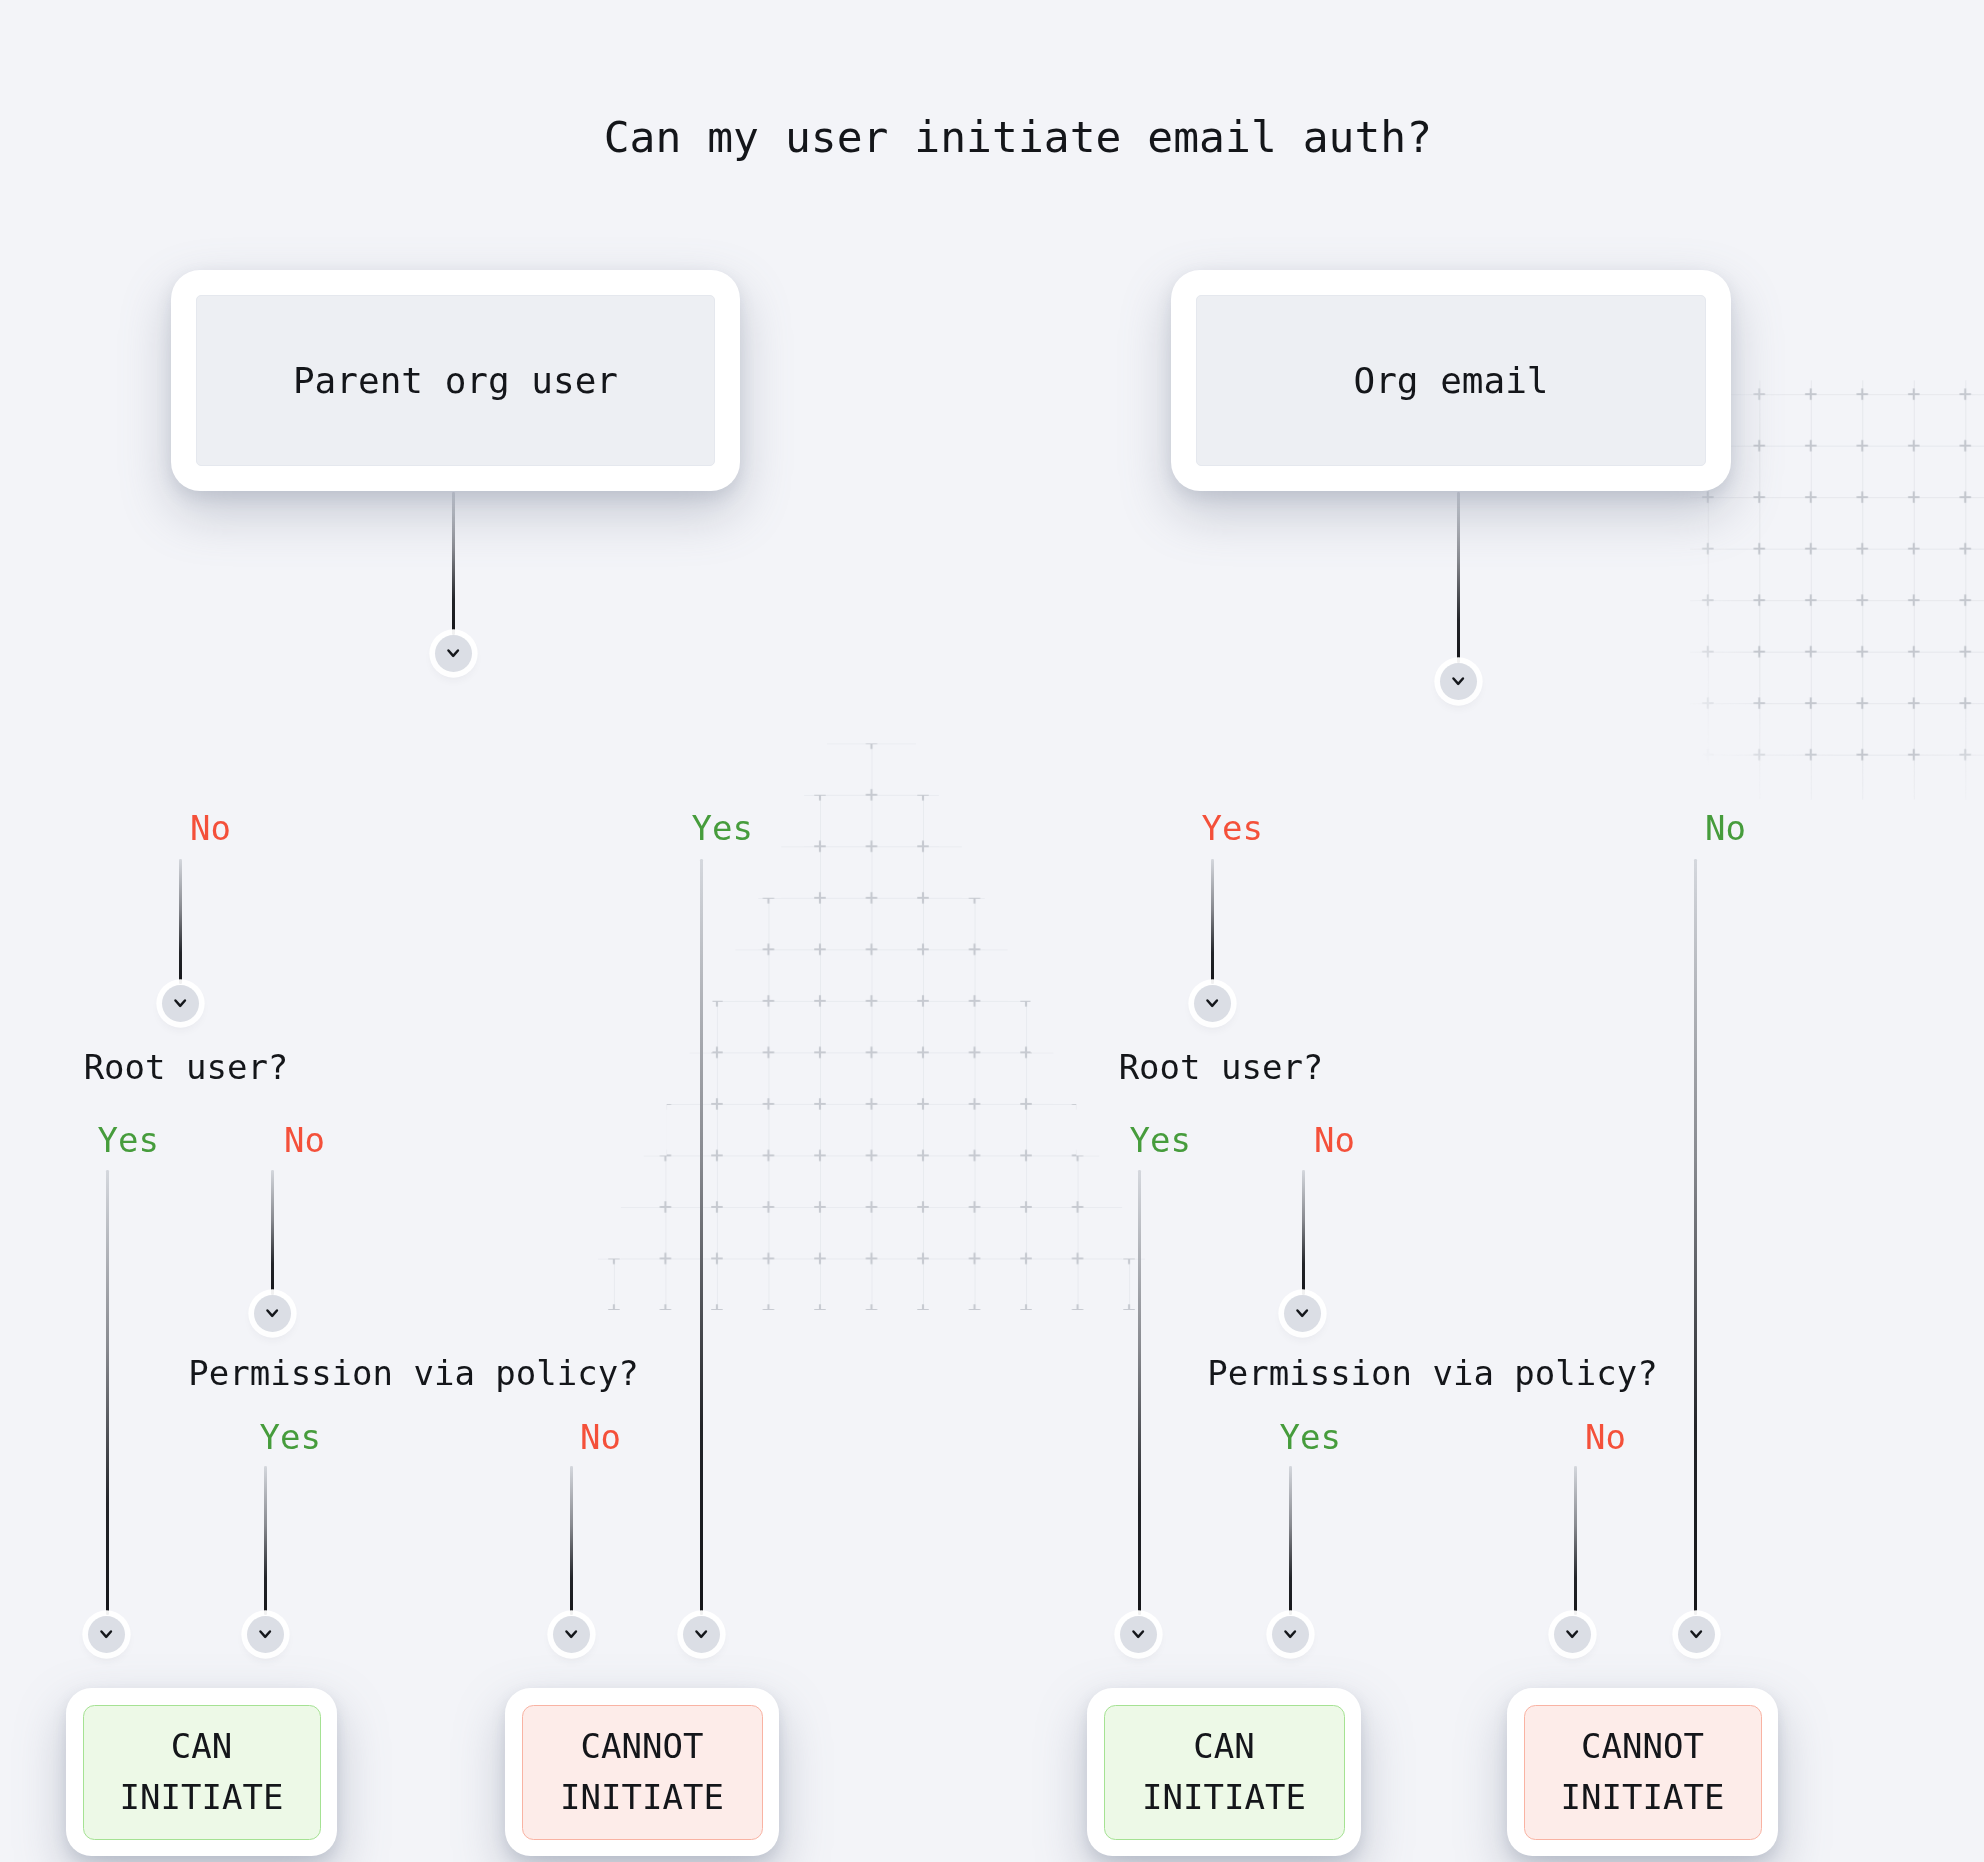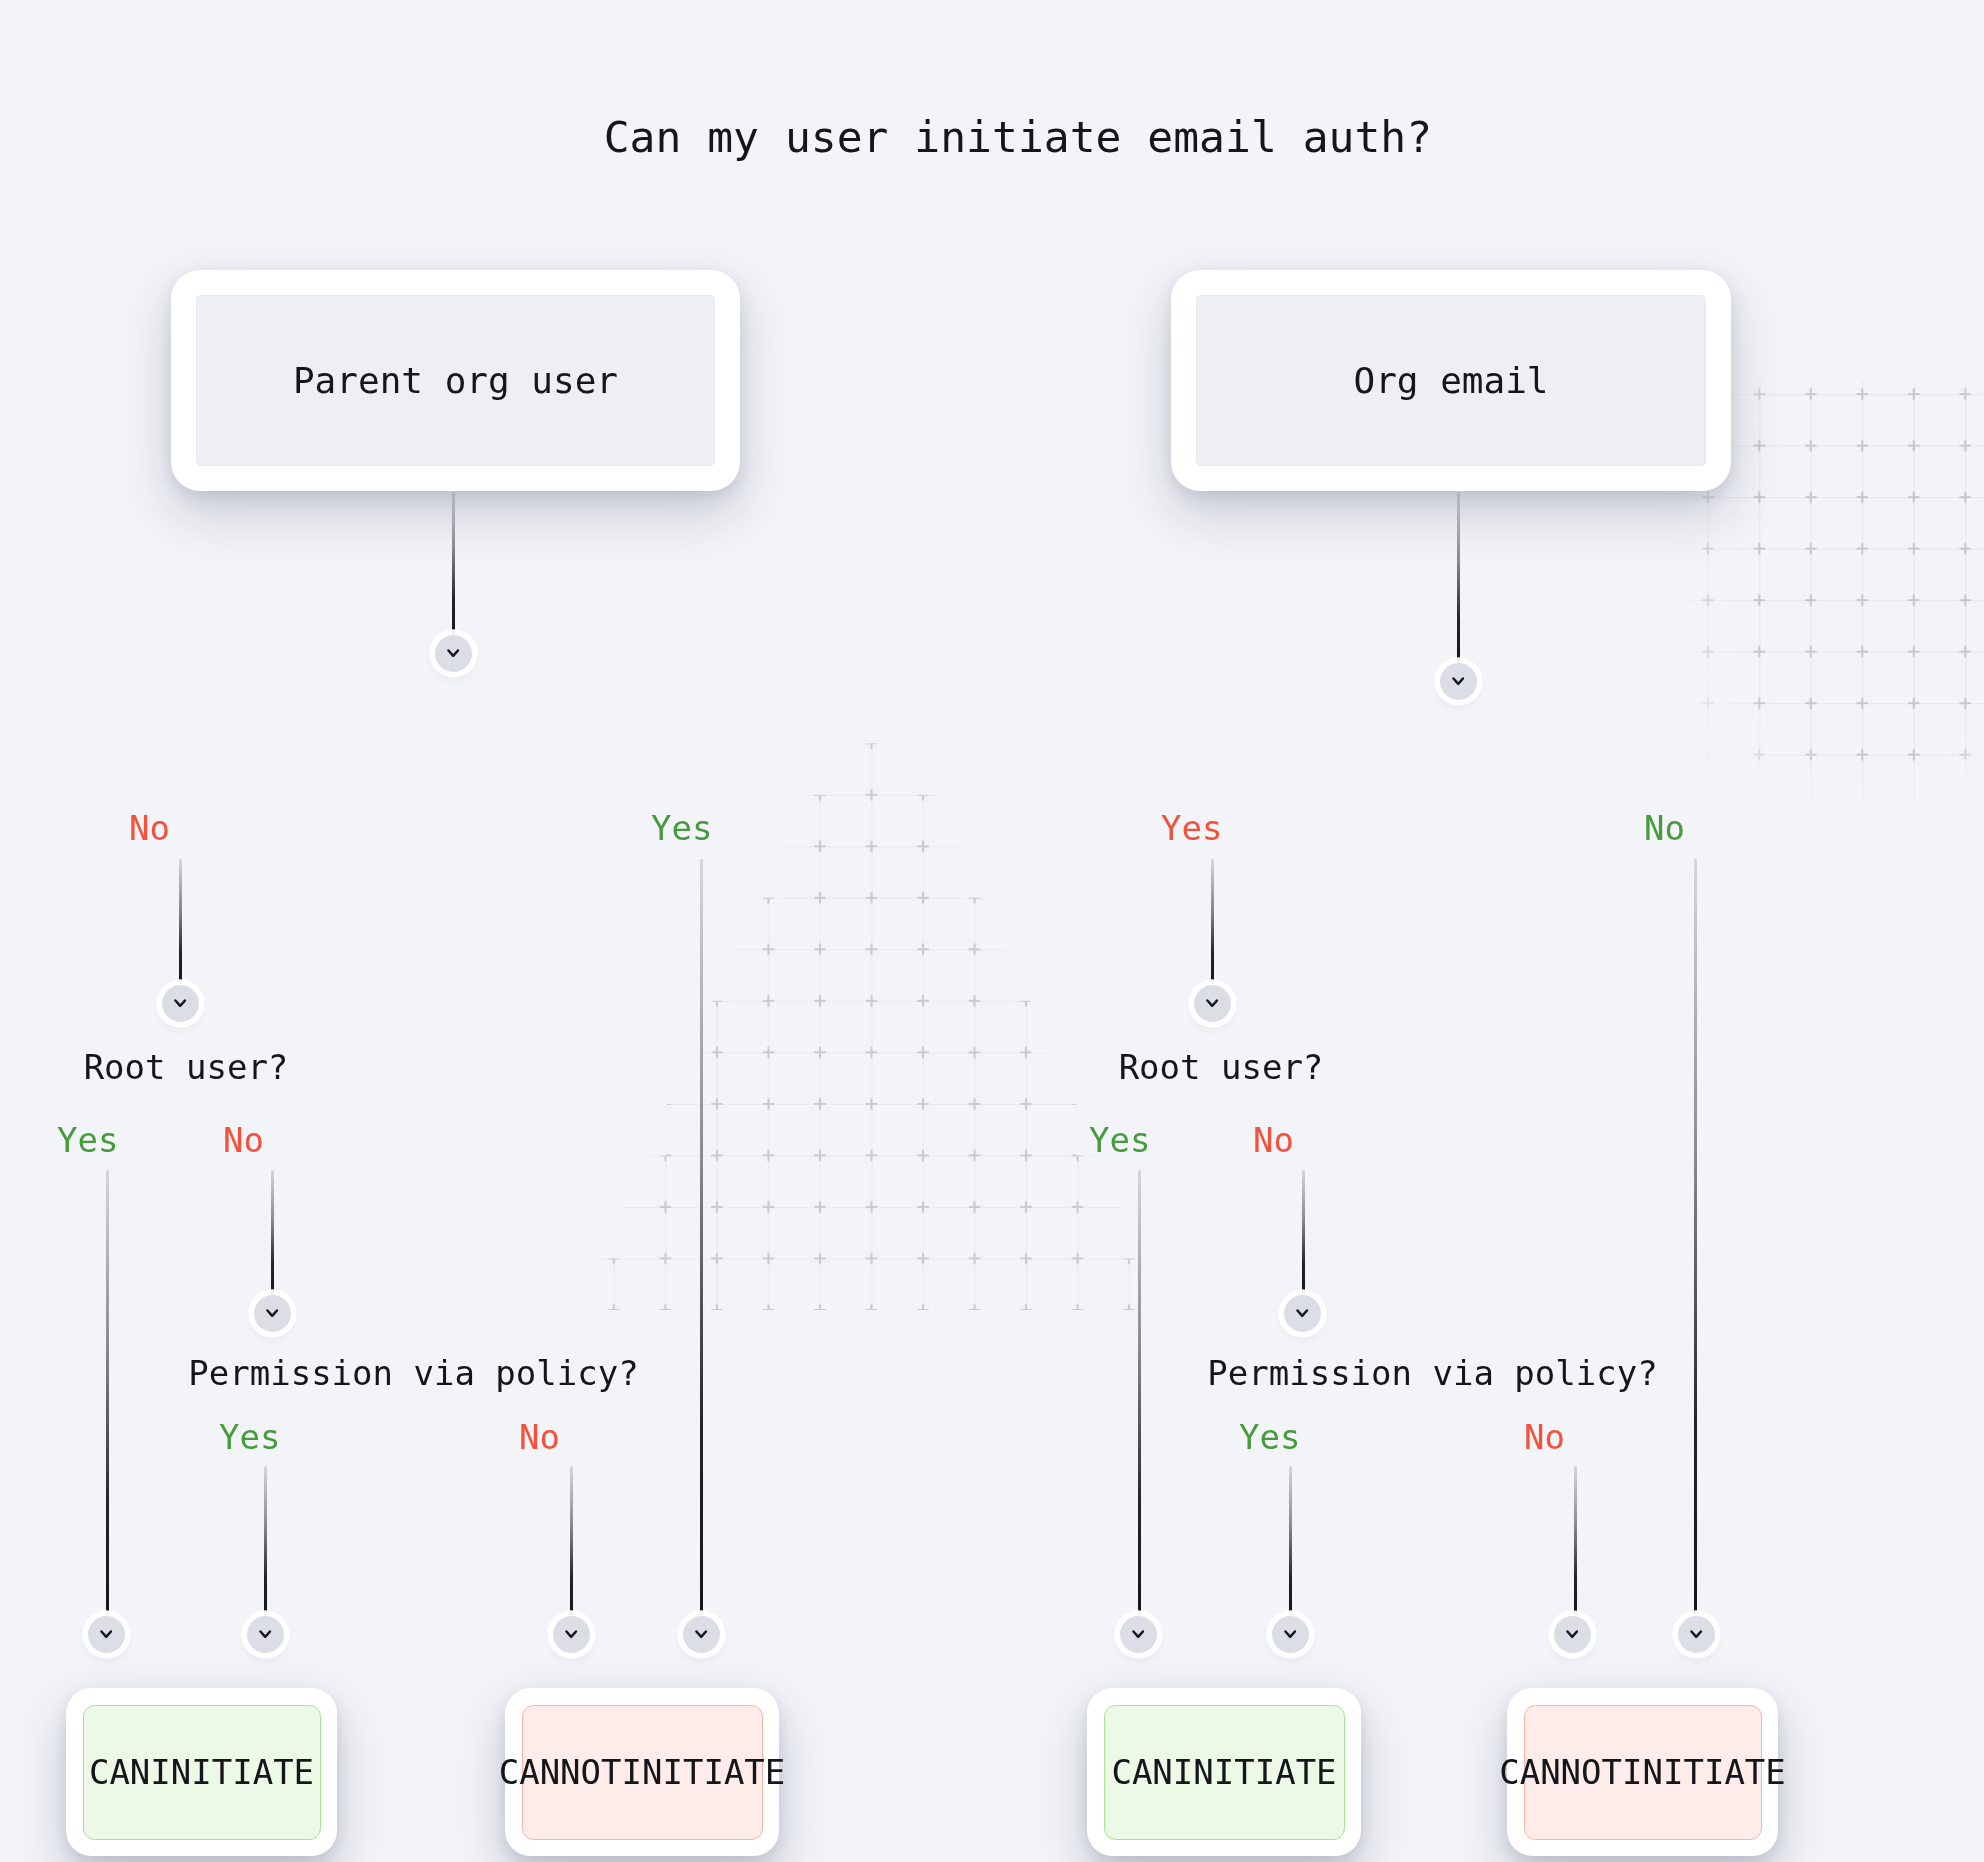--- a/index.html
+++ b/index.html
@@ -23,27 +23,27 @@
   .vline{
     position:absolute;width:2.5px;border-radius:1.3px;z-index:1;
     background:linear-gradient(180deg,#d4d7dd 0%,#87898f 40%,#222429 75%,#141519 100%);
   }
   .chev{
     position:absolute;width:37px;height:37px;border-radius:50%;background:#dbdee5;z-index:3;
     box-shadow:0 0 0 5.7px rgba(255,255,255,.94),0 5.1px 10.2px rgba(45,50,65,.10);
     display:flex;align-items:center;justify-content:center;
   }
   .q{position:absolute;text-align:center;font-size:34px;line-height:51px;color:#14161a;z-index:2;}
-  .opt{position:absolute;width:102px;text-align:left;font-size:34px;line-height:45px;z-index:2;}
+  .opt{position:absolute;width:102px;text-align:right;font-size:34px;line-height:45px;z-index:2;}
   .result{
     position:absolute;width:271px;height:168px;background:#ffffff;border-radius:25.4px;z-index:2;
     box-shadow:0 21.6px 50px rgba(108,118,140,.36),0 6.4px 14px rgba(108,118,140,.18);
   }
   .result-inner{
-    position:absolute;inset:16.5px;border-radius:11.5px;display:flex;
+    position:absolute;inset:16.5px;border-radius:11.5px;display:flex;flex-direction:column;
     align-items:center;justify-content:center;font-size:34px;line-height:51px;color:#14161a;text-align:center;
   }
   .result-inner.can{background:#edf9e7;border:1.9px solid #a5e293;}
   .result-inner.cannot{background:#fdece9;border:1.9px solid #f9b3a3;}
 </style>
 </head>
 <body>
 
 <div class="canvas">
 

